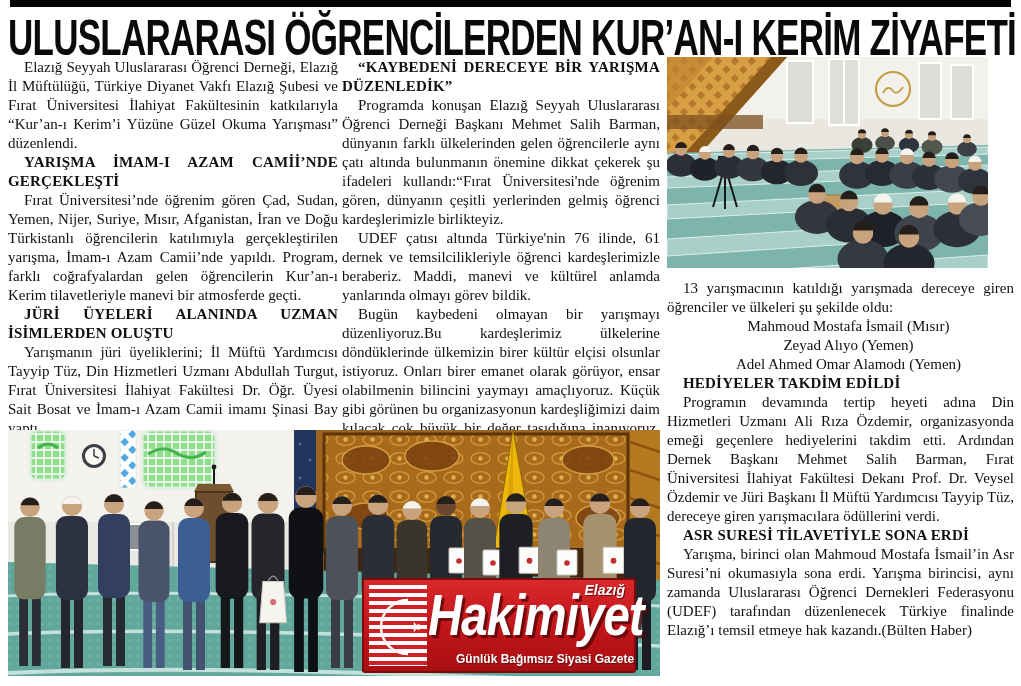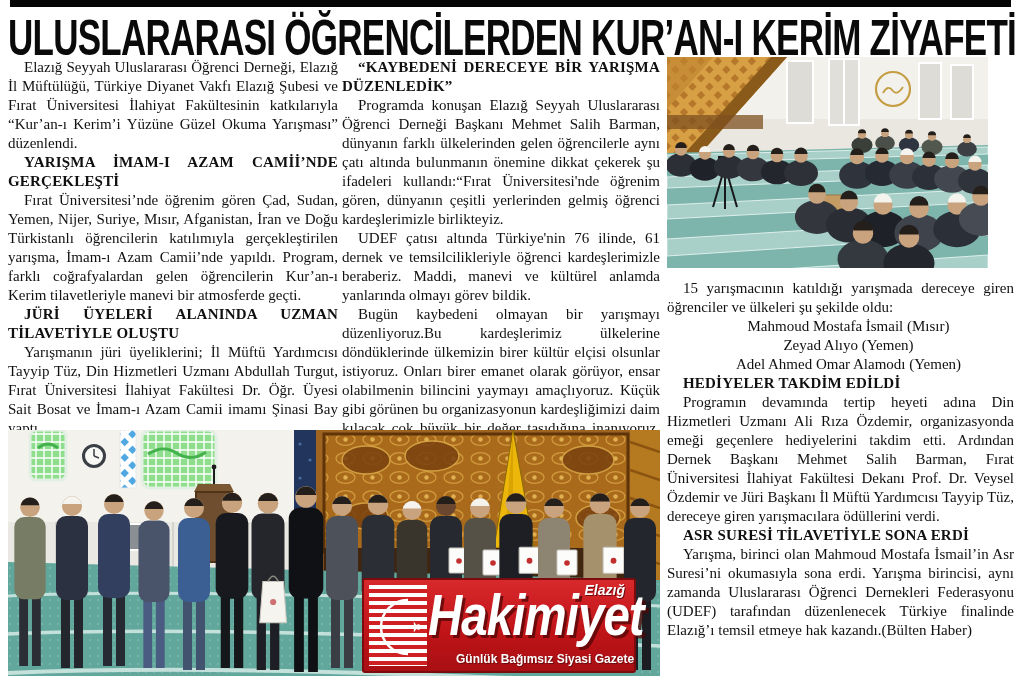--- a/index.html
+++ b/index.html
@@ -59,34 +59,34 @@
 </head>
 <body>
 
 <div class="topbar"></div>
 <h1 class="headline">ULUSLARARASI ÖĞRENCİLERDEN KUR’AN-I KERİM ZİYAFETİ</h1>
 
 <div class="col" id="col1">
   <p>Elazığ Seyyah Uluslararası Öğrenci Derneği, Elazığ İl Müftülüğü, Türkiye Diyanet Vakfı Elazığ Şubesi ve Fırat Üniversitesi İlahiyat Fakültesinin katkılarıyla “Kur’an-ı Kerim’i Yüzüne Güzel Okuma Yarışması” düzenlendi.</p>
   <p class="sec">YARIŞMA İMAM-I AZAM CAMİİ’NDE GERÇEKLEŞTİ</p>
   <p>Fırat Üniversitesi’nde öğrenim gören Çad, Sudan, Yemen, Nijer, Suriye, Mısır, Afganistan, İran ve Doğu Türkistanlı öğrencilerin katılımıyla gerçekleştirilen yarışma, İmam-ı Azam Camii’nde yapıldı. Program, farklı coğrafyalardan gelen öğrencilerin Kur’an-ı Kerim tilavetleriyle manevi bir atmosferde geçti.</p>
-  <p class="sec">JÜRİ ÜYELERİ ALANINDA UZMAN TİLAVETİYLE OLUŞTU</p>
+  <p class="sec">JÜRİ ÜYELERİ ALANINDA UZMAN İSİMLERDEN OLUŞTU</p>
   <p>Yarışmanın jüri üyeliklerini; İl Müftü Yardımcısı Tayyip Tüz, Din Hizmetleri Uzmanı Abdullah Turgut, Fırat Üniversitesi İlahiyat Fakültesi Dr. Öğr. Üyesi Sait Bosat ve İmam-ı Azam Camii imamı Şinasi Bay yaptı.</p>
 </div>
 
 <div class="col" id="col2">
   <p class="sec first">“KAYBEDENİ DERECEYE BİR YARIŞMA DÜZENLEDİK”</p>
   <p>Programda konuşan Elazığ Seyyah Uluslararası Öğrenci Derneği Başkanı Mehmet Salih Barman, dünyanın farklı ülkelerinden gelen öğrencilerle aynı çatı altında bulunmanın önemine dikkat çekerek şu ifadeleri kullandı:“Fırat Üniversitesi'nde öğrenim gören, dünyanın çeşitli yerlerinden gelmiş öğrenci kardeşlerimizle birlikteyiz.</p>
   <p>UDEF çatısı altında Türkiye'nin 76 ilinde, 61 dernek ve temsilcilikleriyle öğrenci kardeşlerimizle beraberiz. Maddi, manevi ve kültürel anlamda yanlarında olmayı görev bildik.</p>
   <p>Bugün kaybedeni olmayan bir yarışmayı düzenliyoruz.Bu kardeşlerimiz ülkelerine döndüklerinde ülkemizin birer kültür elçisi olsunlar istiyoruz. Onları birer emanet olarak görüyor, ensar olabilmenin bilincini yaymayı amaçlıyoruz. Küçük gibi görünen bu organizasyonun kardeşliğimizi daim kılacak çok büyük bir değer taşıdığına inanıyoruz. Emeği geçen tüm kurum ve kuruluşlara teşekkür ediyorum.”</p>
 </div>
 
 <div class="col" id="col3">
   <div class="spacer"></div>
-  <p>15 yarışmacının katıldığı yarışmada dereceye giren öğrenciler ve ülkeleri şu şekilde oldu:</p>
+  <p>13 yarışmacının katıldığı yarışmada dereceye giren öğrenciler ve ülkeleri şu şekilde oldu:</p>
   <div>
     <p class="winner">Mahmoud Mostafa İsmail (Mısır)</p>
     <p class="winner">Zeyad Alıyo (Yemen)</p>
     <p class="winner">Adel Ahmed Omar Alamodı (Yemen)</p>
   </div>
   <p class="sec">HEDİYELER TAKDİM EDİLDİ</p>
   <p>Programın devamında tertip heyeti adına Din Hizmetleri Uzmanı Ali Rıza Özdemir, organizasyonda emeği geçenlere hediyelerini takdim etti. Ardından Dernek Başkanı Mehmet Salih Barman, Fırat Üniversitesi İlahiyat Fakültesi Dekanı Prof. Dr. Veysel Özdemir ve Jüri Başkanı İl Müftü Yardımcısı Tayyip Tüz, dereceye giren yarışmacılara ödüllerini verdi.</p>
   <p class="sec">ASR SURESİ TİLAVETİYLE SONA ERDİ</p>
   <p>Yarışma, birinci olan Mahmoud Mostafa İsmail’in Asr Suresi’ni okumasıyla sona erdi. Yarışma birincisi, aynı zamanda Uluslararası Öğrenci Dernekleri Federasyonu (UDEF) tarafından düzenlenecek Türkiye finalinde Elazığ’ı temsil etmeye hak kazandı.(Bülten Haber)</p>
 </div>

